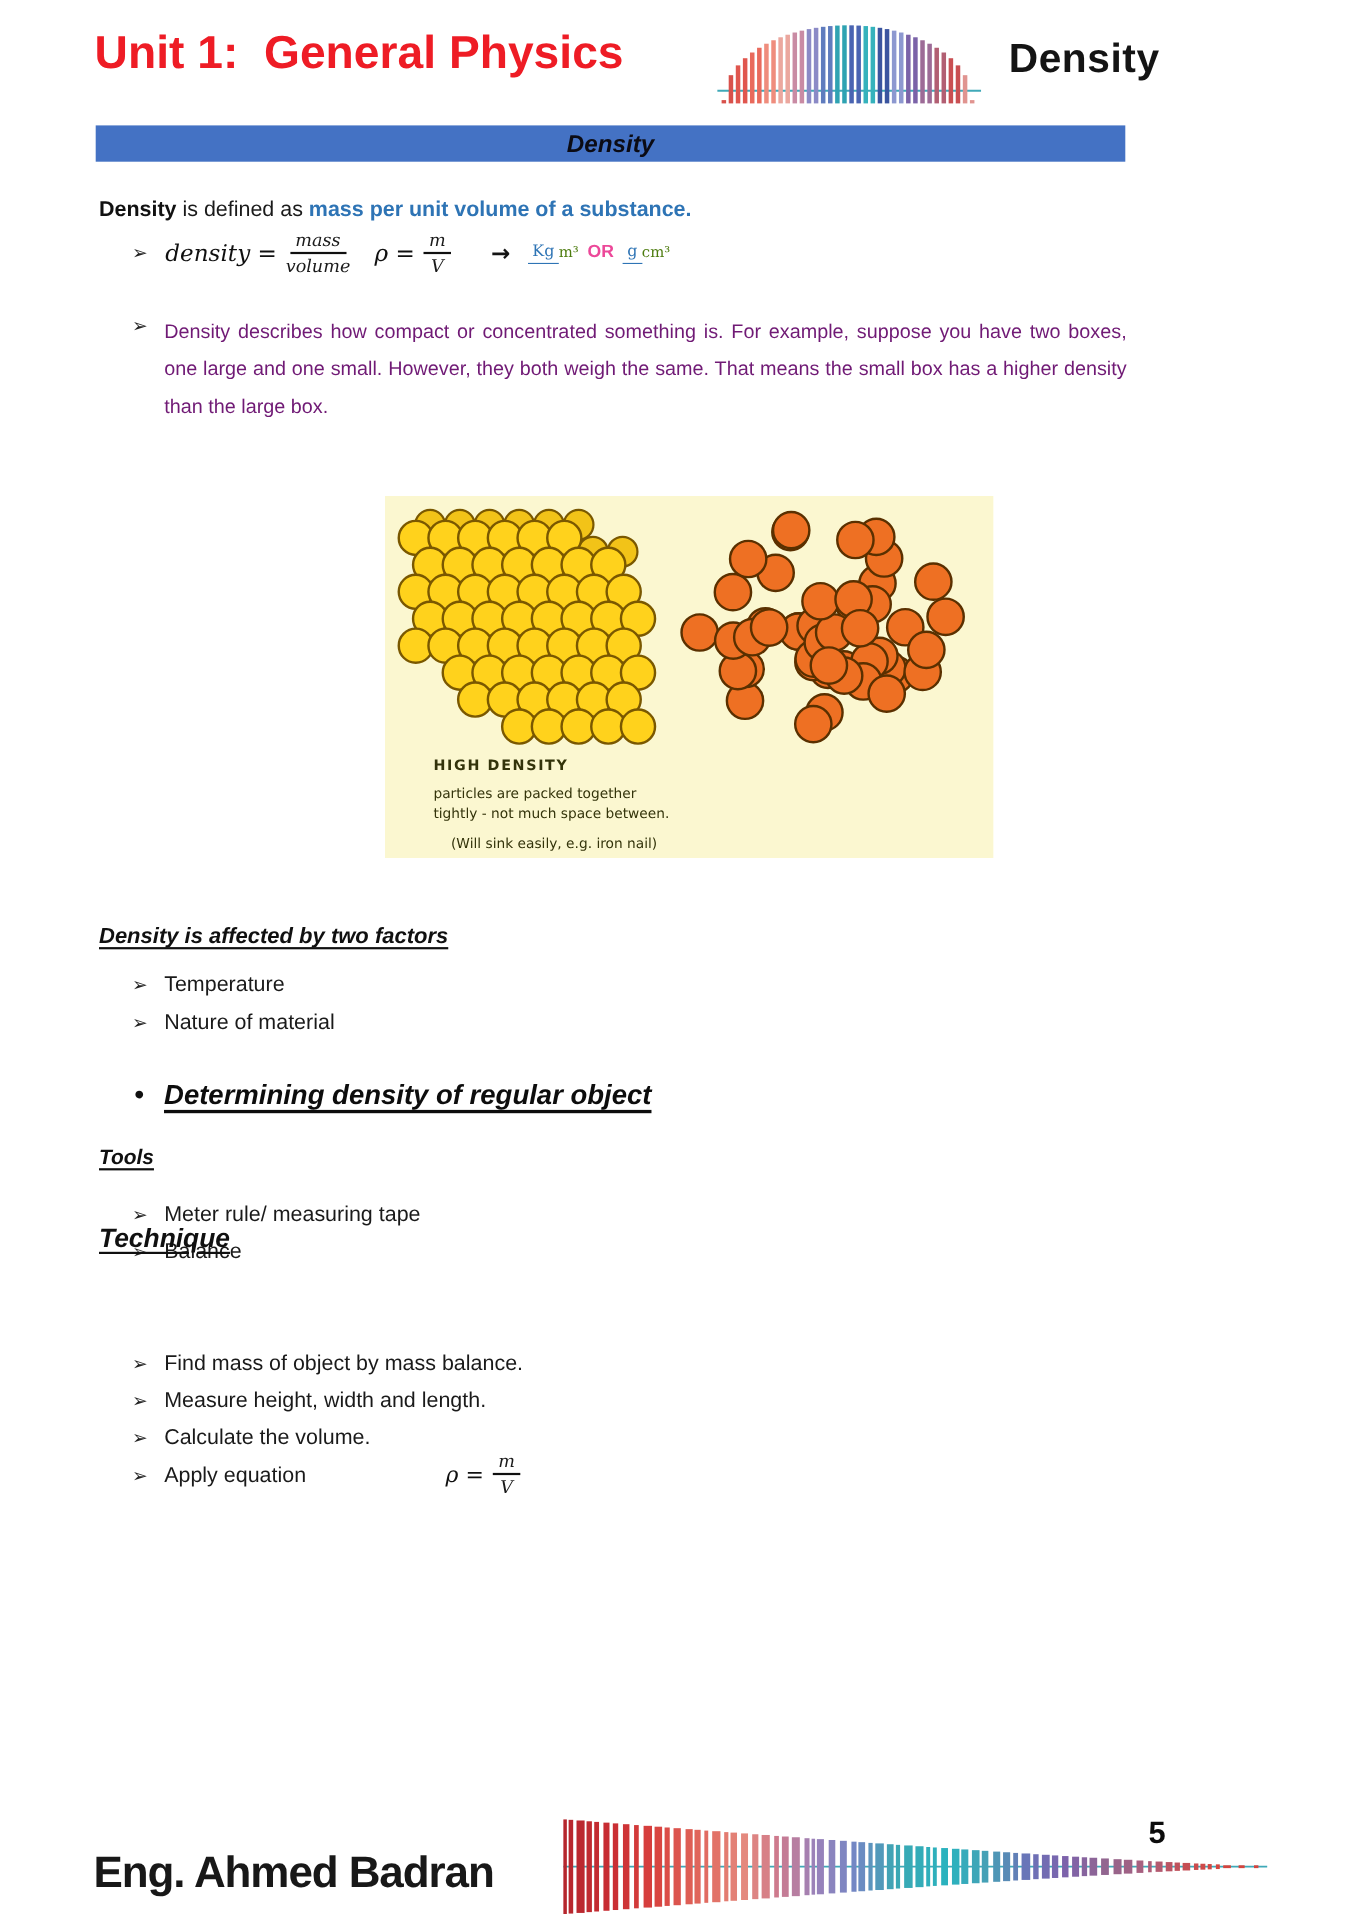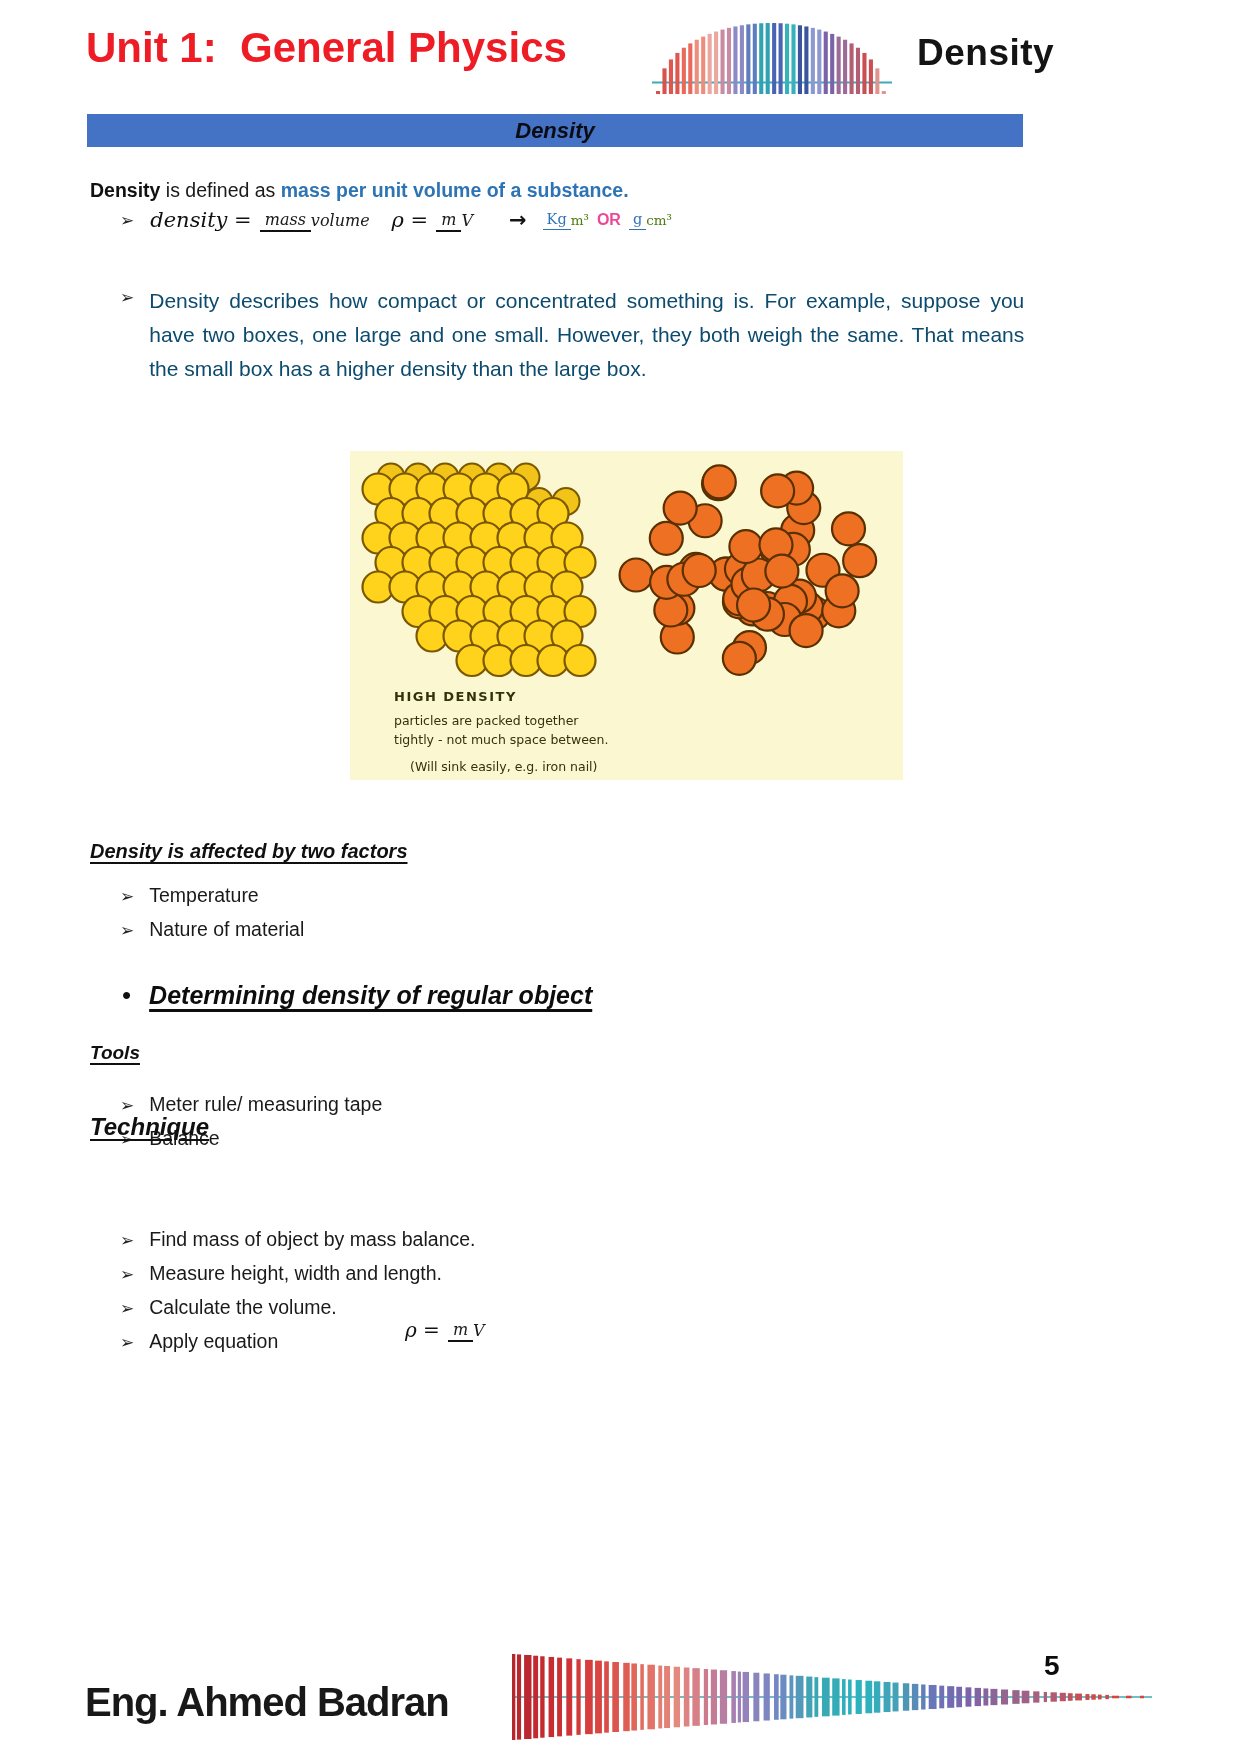--- a/index.html
+++ b/index.html
@@ -31,32 +31,32 @@
   .def-lead{font-weight:bold; color:#111;}
   .def-highlight{font-weight:bold; color:#2E74B5;}
   
   .formula-row{
     position:absolute; left:120px; top:208px; display:flex; align-items:center;
     font-family:"DejaVu Serif", serif;
   }
   .mk{font-family:"DejaVu Sans", sans-serif; font-size:17px; color:#222;}
   .formula-row .mk{margin-right:16px;}
   .math-it{font-style:italic; font-size:21px; color:#101010;}
-  .frac{display:inline-flex; flex-direction:row; align-items:center; vertical-align:middle; margin:0 8px;}
+  .frac{display:inline-flex; flex-direction:column; align-items:center; vertical-align:middle; margin:0 8px;}
   .frac .num{font-style:italic; font-size:16px; padding:0 5px; border-bottom:2px solid #101010; line-height:21px;}
   .frac .den{font-style:italic; font-size:16px; line-height:21px;}
   .ufrac{display:inline-flex; flex-direction:row; align-items:center; margin:0 6px;}
   .ufrac .num{font-size:14.5px; color:#2E74B5; padding:0 4px; border-bottom:1.8px solid #2E74B5; line-height:19px; font-style:normal;}
   .ufrac .den{font-size:13.5px; color:#4d7c0f; line-height:18px; font-style:normal;}
   .arrow-glyph{font-family:"DejaVu Sans", sans-serif; font-weight:bold; font-size:21px; margin:0 10px 0 28px; color:#141414;}
   .or-word{font-size:16px; color:#ec4899; font-family:"Liberation Sans",sans-serif; font-weight:600; margin:0 2px;}
   
   .desc-row{position:absolute; left:120px; top:284px; display:flex;}
   .desc-row .mk{margin-right:15px; margin-top:3px;}
-  .desc-text{width:875px; font-size:21px; line-height:34px; text-align:justify; color:#0c4a6e;}
+  .desc-text{width:875px; font-size:18px; line-height:34px; text-align:justify; color:#701a75;}
   
   .figure{
     position:absolute; left:350px; top:451px; width:553px; height:329px;
     background:#FBF7D0;
   }
   .figure svg{position:absolute; left:0; top:0;}
   .figcap{position:absolute; font-family:"DejaVu Sans", sans-serif; color:#33330a;}
   .figtitle{font-size:13px; font-weight:bold; letter-spacing:1.5px; margin-bottom:7px;}
   .figline{font-size:12.5px; line-height:19px; white-space:pre;}
   .fignote{font-size:12.5px; margin-top:10px; margin-left:16px; white-space:pre;}

